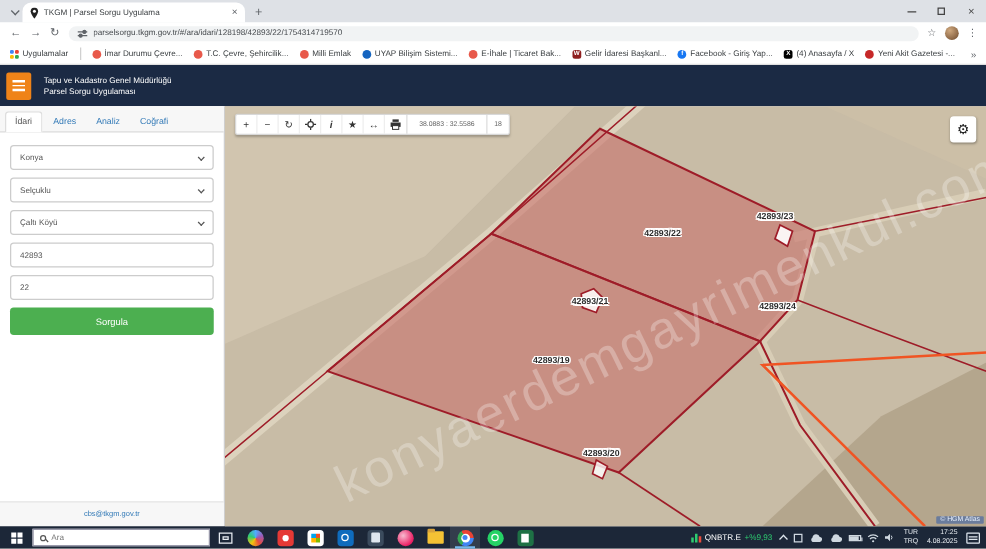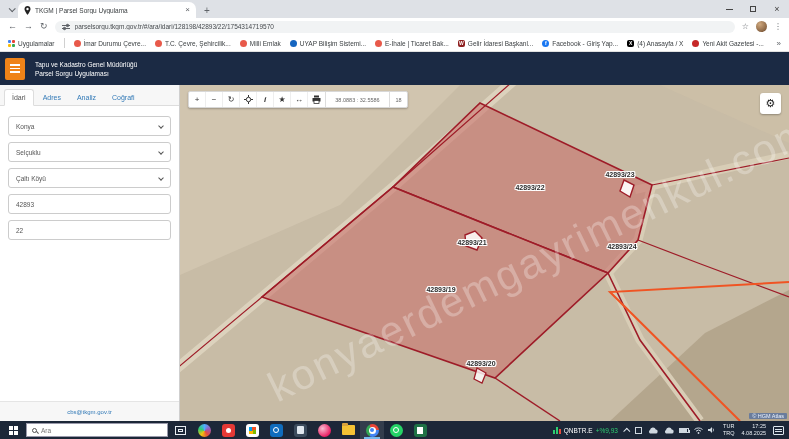--- a/index.html
+++ b/index.html
@@ -258,20 +258,21 @@
         <div class="ctl">
             <span>Selçuklu</span>
             <span class="sel-chev"></span>
           </div>
         <div class="ctl">
             <span>Çaltı Köyü</span>
             <span class="sel-chev"></span>
           </div>
         <input class="ctl" value="42893" style="">
         <input class="ctl" value="22" style="">
+        <button class="btn-query">Sorgula</button>
       </div>
       <div class="side-footer">
         <a href="#">cbs@tkgm.gov.tr</a>
       </div>
     </div>
 
     <div class="map">
       <svg class="terrain" width="609" height="336" viewBox="0 0 609 336">
 
         <polygon points="0,0 280,0 160,120 0,190" fill="#d3c7b1" opacity="0.8"></polygon>

